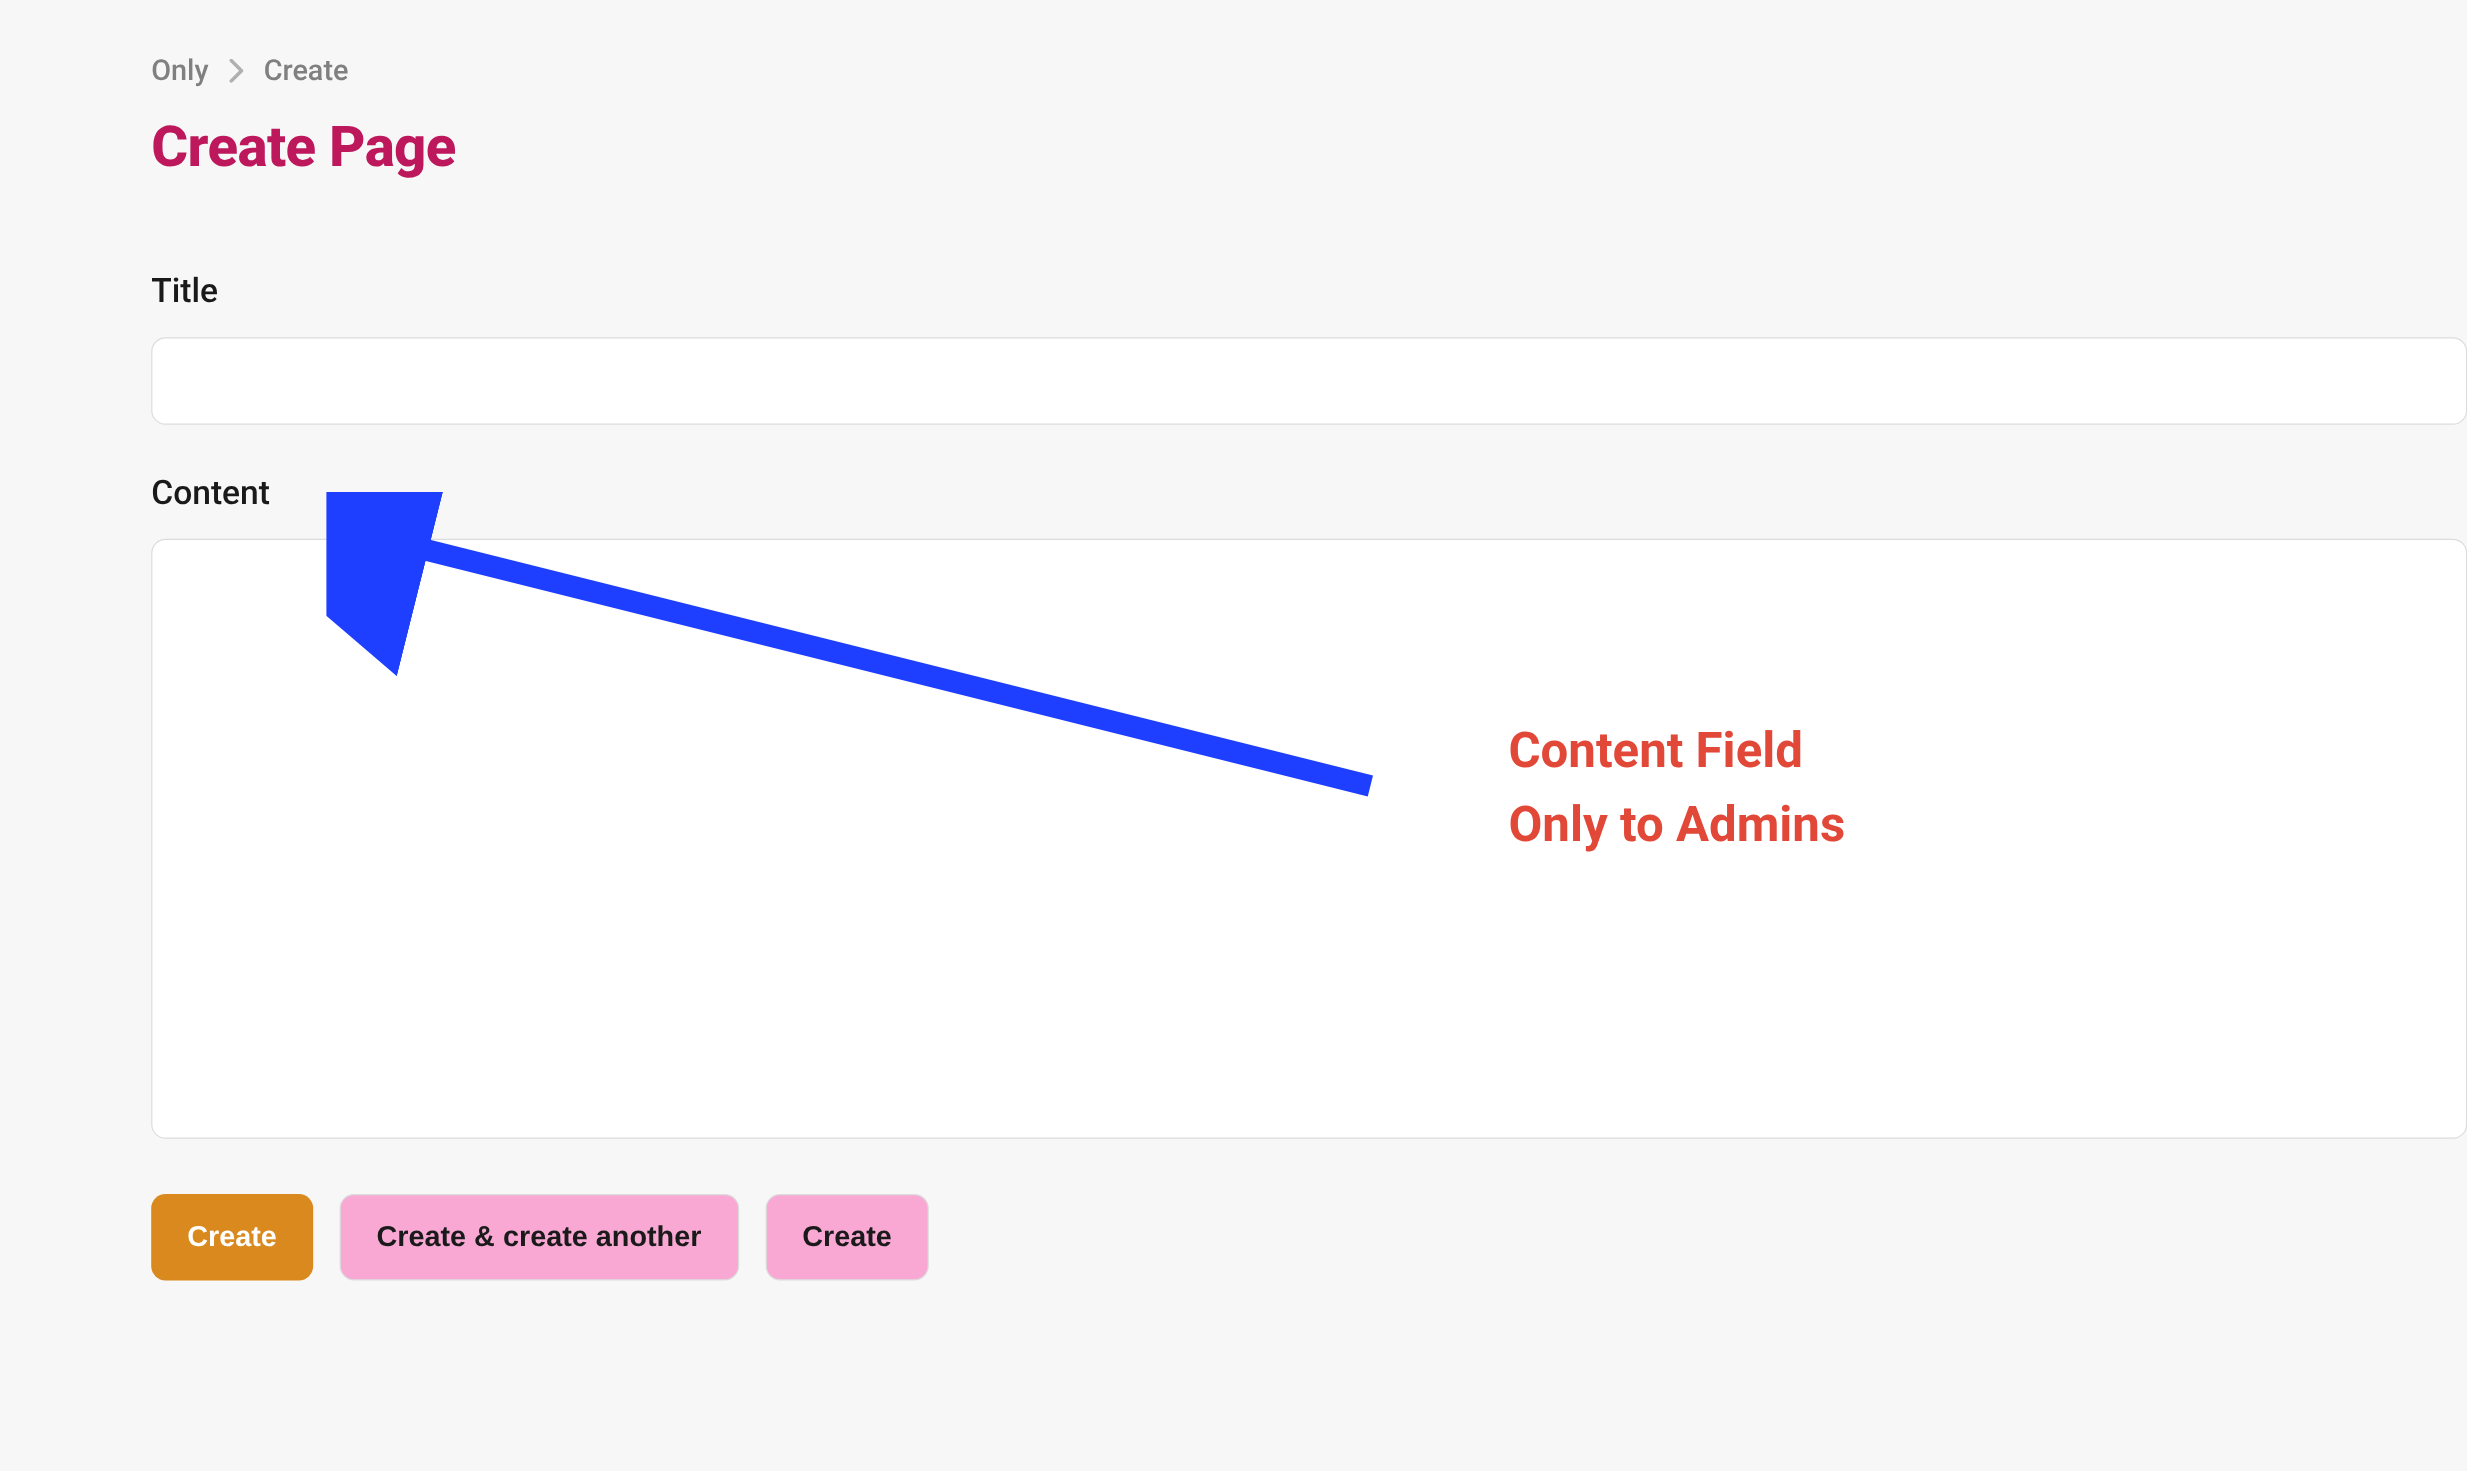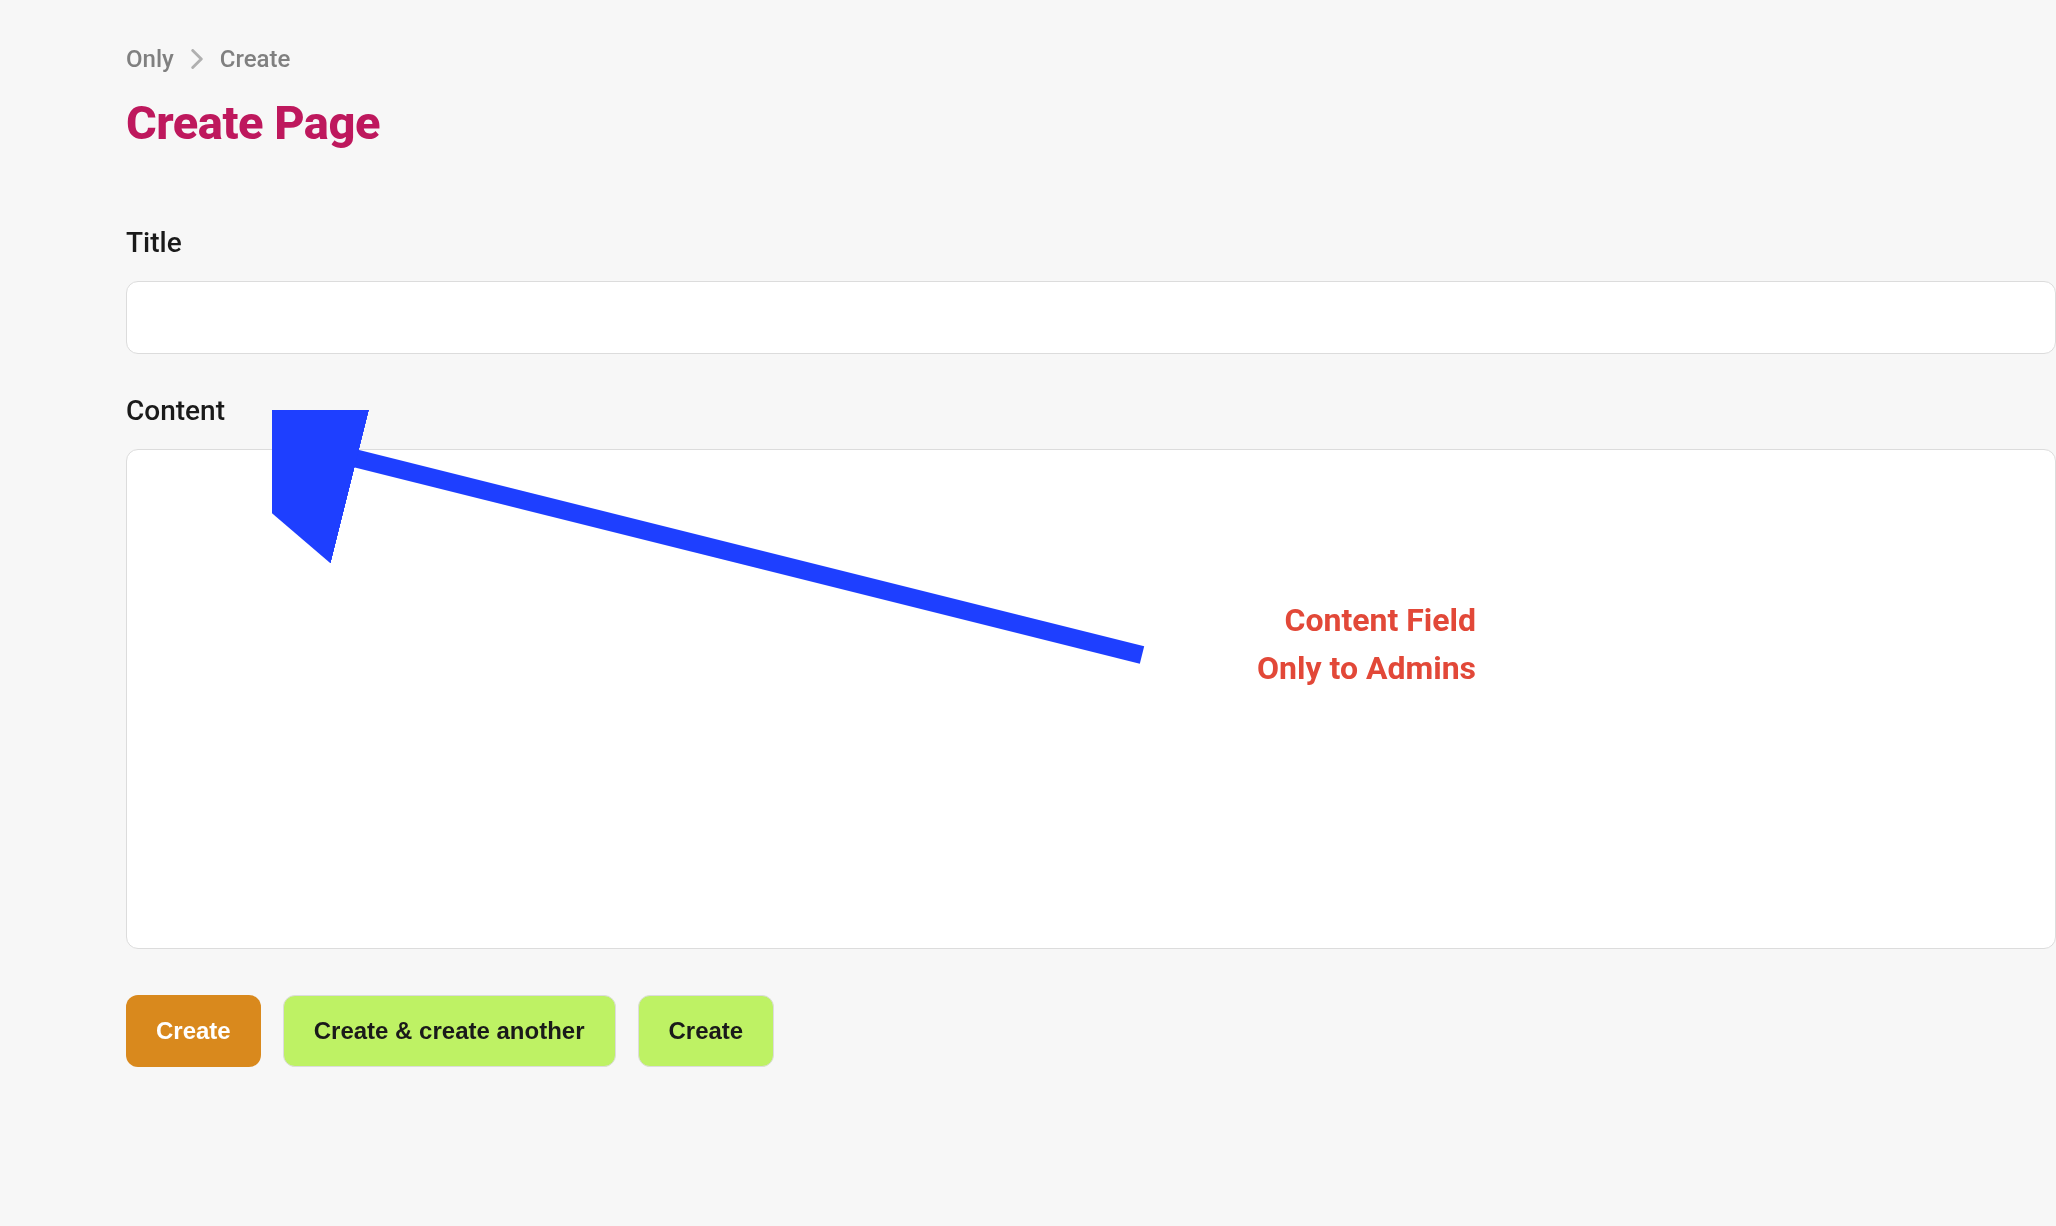--- a/index.html
+++ b/index.html
@@ -96,38 +96,38 @@
       border: none;
       display: flex;
       align-items: center;
       justify-content: center;
     }
     .btn-primary {
       background-color: #d9891d;
       color: #ffffff;
     }
     .btn-secondary {
-      background-color: #bef264;
+      background-color: #f9a8d4;
       color: #1a1a1a;
       border: 1px solid #dcdcdc;
     }
     .annotation-container {
       position: absolute;
       left: 300px;
       top: 410px;
       pointer-events: none;
     }
     .annotation-text {
       position: absolute;
       left: 957px;
       top: 186px;
-      font-size: 32px;
+      font-size: 41px;
       font-weight: 700;
       color: #e24838;
-      text-align: right;
+      text-align: left;
       line-height: 1.5;
       white-space: nowrap;
     }
     .annotation-arrow {
       position: absolute;
       left: -28px;
       top: 0px;
     }
   </style>
 </head>

